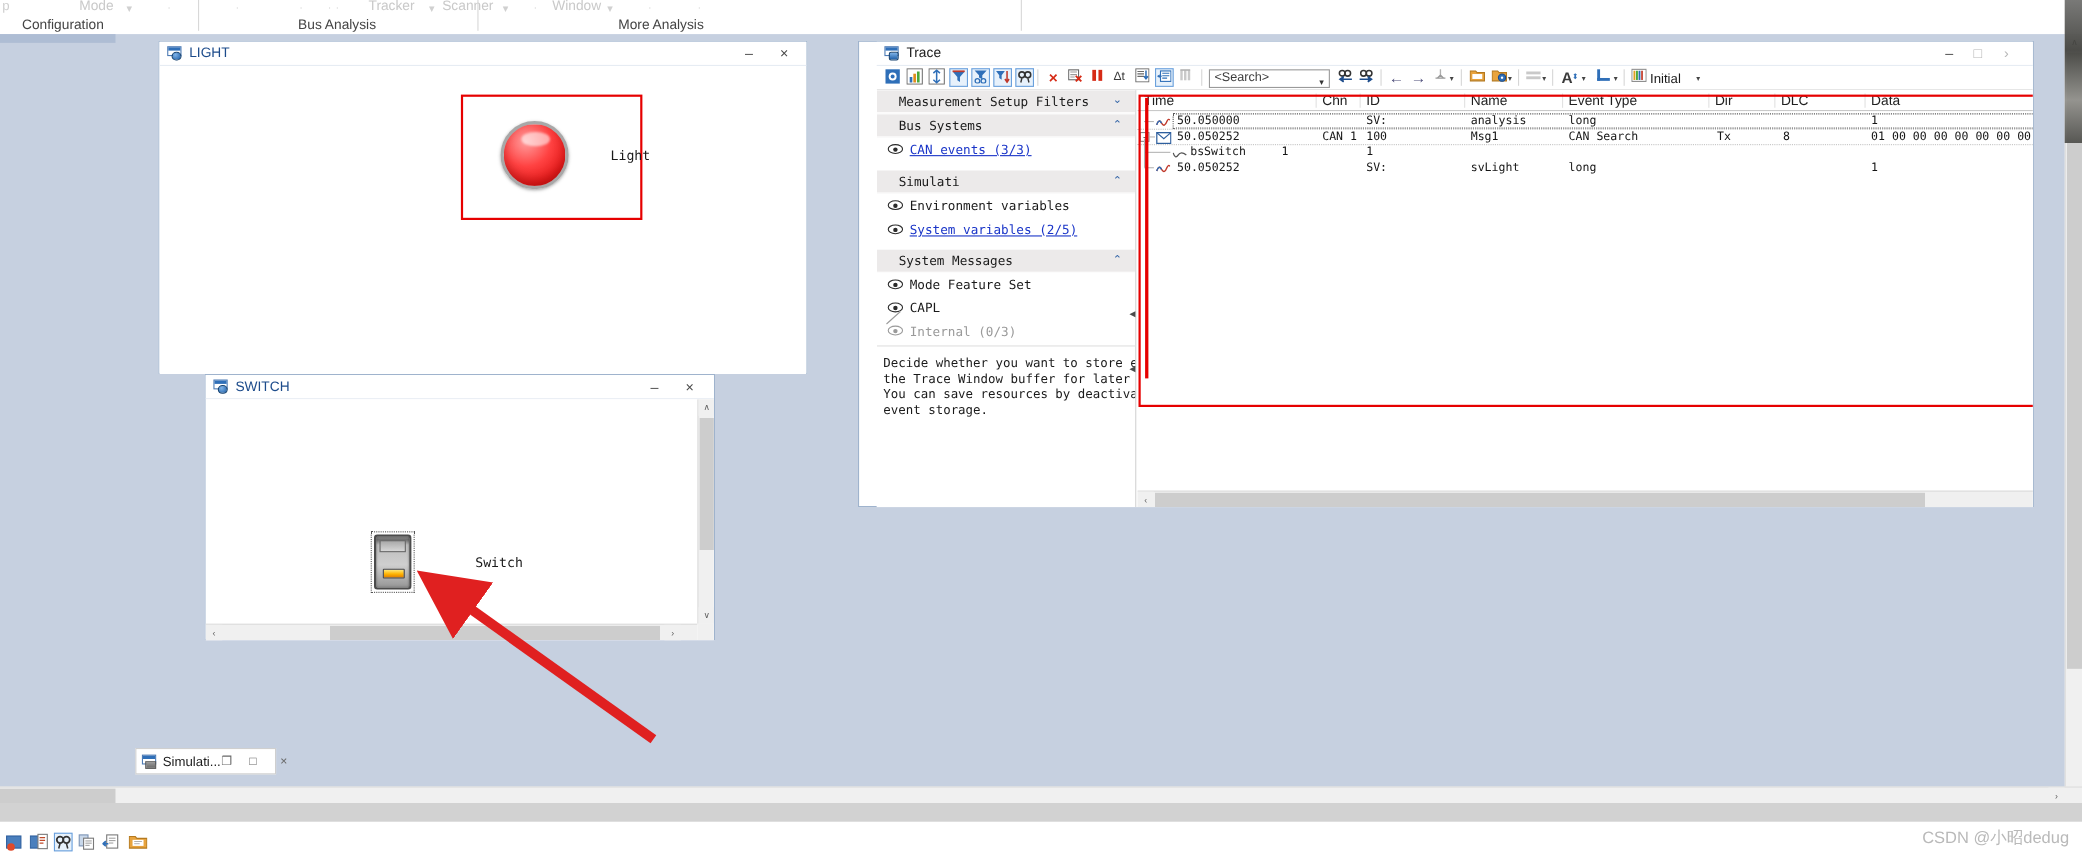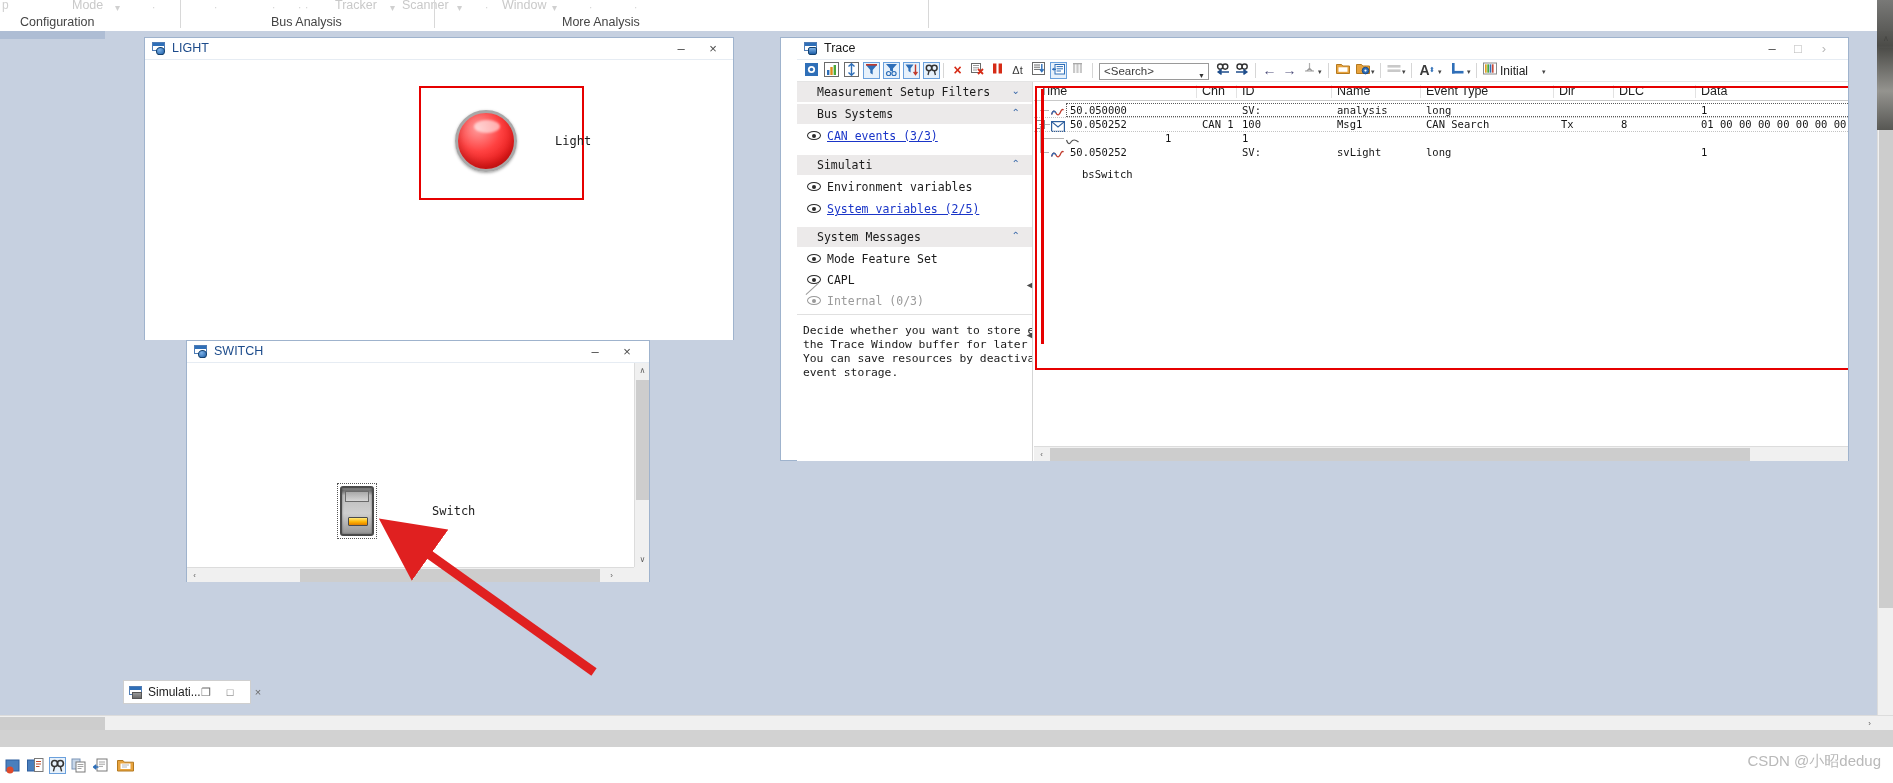--- a/index.html
+++ b/index.html
@@ -784,21 +784,21 @@
           <div class="row-dash" style="top:49px;"></div>
 
           <div class="grid-row" style="top:50px;">
             <span class="tree-line" style="left:6px; top:-6px; width:1px; height:12px;"></span>
             <span class="tree-line" style="left:6px; top:6px; width:24px; height:1px;"></span>
             <span style="position:absolute; left:32px; top:1px;">
               <svg width="13" height="9" viewBox="0 0 13 9">
                   <path d="M0.5 2 Q2.5 8 5 4 Q7.5 0 12.5 4" stroke="#555" stroke-width="1.2" fill="none"></path>
                 </svg>
             </span>
-            <span class="gr-cell" style="left:48px;margin-top:36px;">bsSwitch</span>
+            <span class="gr-cell" style="left:48px;">bsSwitch</span>
             <span class="gr-cell" style="left:131px;">1</span>
             <span class="gr-cell" style="left:208px;">1</span>
           </div>
 
           <div class="grid-row" style="top:64px;">
             <span class="tree-line" style="left:6px; top:-14px; width:1px; height:20px;"></span>
             <span class="tree-line" style="left:6px; top:6px; width:9px; height:1px;"></span>
             <span style="position:absolute; left:17px; top:0;">
               <svg width="13" height="11" viewBox="0 0 13 11">
                   <path d="M0.5 7.5 Q2.5 1.5 5 6 Q7.5 10.5 10 4 Q11.2 1.5 12.5 3.2" stroke="#c0392b" stroke-width="1.3" fill="none"></path>

